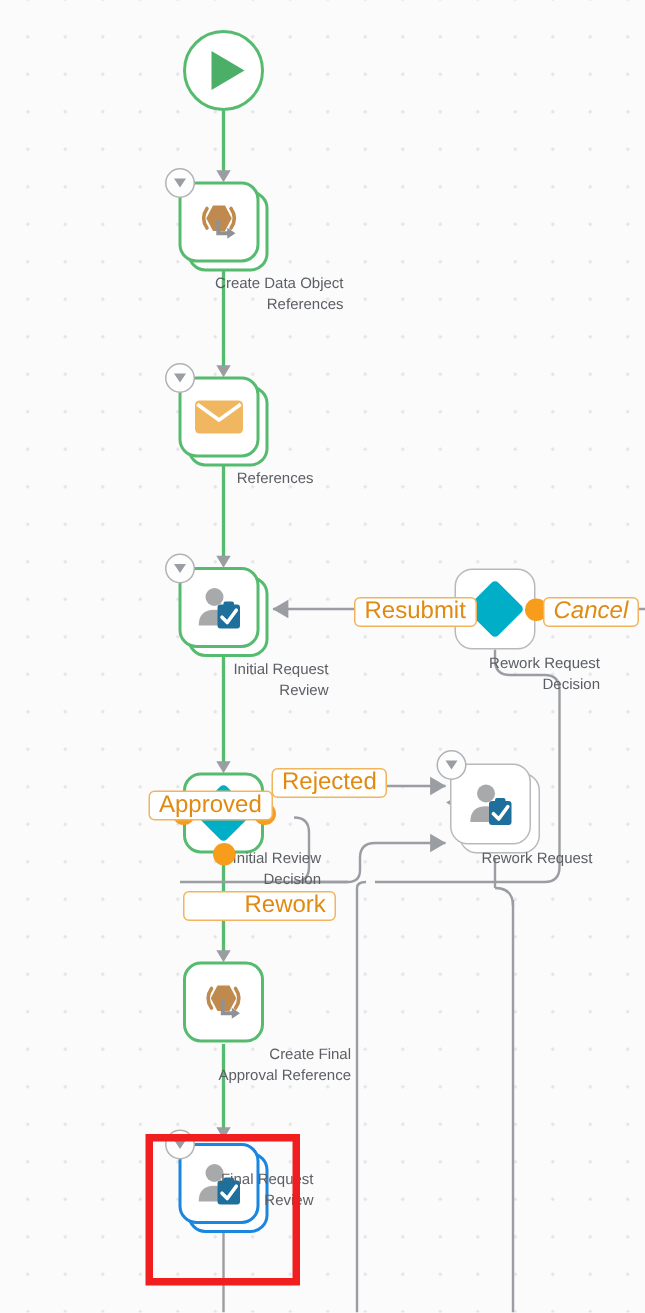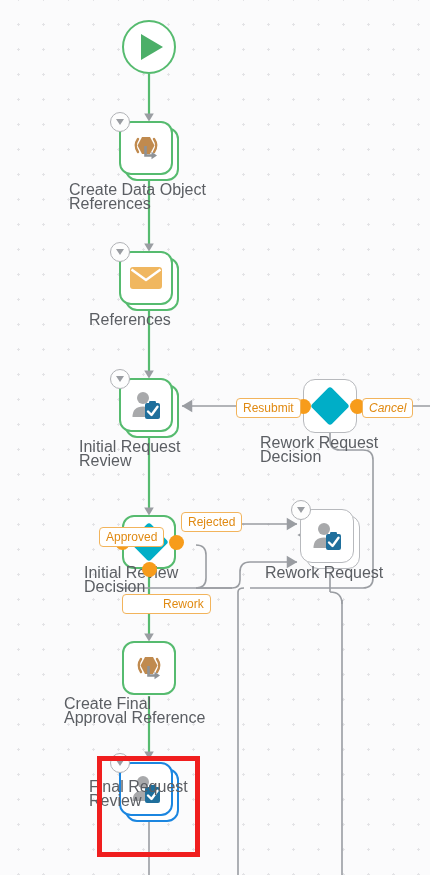--- a/index.html
+++ b/index.html
@@ -45,43 +45,43 @@
     border-radius:50%;background:#fdfdfd;border:1.3px solid #b0b2b6;
     display:flex;align-items:center;justify-content:center;
   }
   .badge-collapse i{
     display:block;width:0;height:0;
     border-left:4.5px solid transparent;border-right:4.5px solid transparent;
     border-top:6px solid #9a9da2;
   }
 
   .label{
-    position:absolute;z-index:3;text-align:left;
-    font-size:16px;line-height:14px;color:#5b5e63;white-space:pre-line;
+    position:absolute;z-index:3;text-align:right;
+    font-size:10px;line-height:14px;color:#5b5e63;white-space:pre-line;
   }
 
   
   .gw-box{
     position:absolute;left:0;top:0;width:54px;height:54px;box-sizing:border-box;
     border-radius:12px;background:#fff;z-index:1;
   }
   .gw-box.green{border:2px solid #56bb6f;}
   .gw-box.gray{border:1.6px solid #b7b9bd;}
   .gw-dia{
     position:absolute;z-index:2;left:13px;top:13px;width:28px;height:28px;
     background:#00aec7;transform:rotate(45deg);border-radius:3px;
   }
   .dot{
     position:absolute;z-index:5;width:15px;height:15px;border-radius:50%;
     background:#f79c1b;
   }
   .tag{
     position:absolute;z-index:6;box-sizing:border-box;
     border:1px solid #f2b45c;border-radius:4px;background:#ffffff;
-    color:#e08a12;font-size:12px;line-height:14px;
+    color:#e08a12;font-size:16px;line-height:14px;
     padding:2px 6px;white-space:nowrap;
   }
 
   
   .start-ev{
     position:absolute;width:54px;height:54px;box-sizing:border-box;
     border:2.4px solid #56bb6f;border-radius:50%;background:#fff;
     display:flex;align-items:center;justify-content:center;
   }
   .play{

